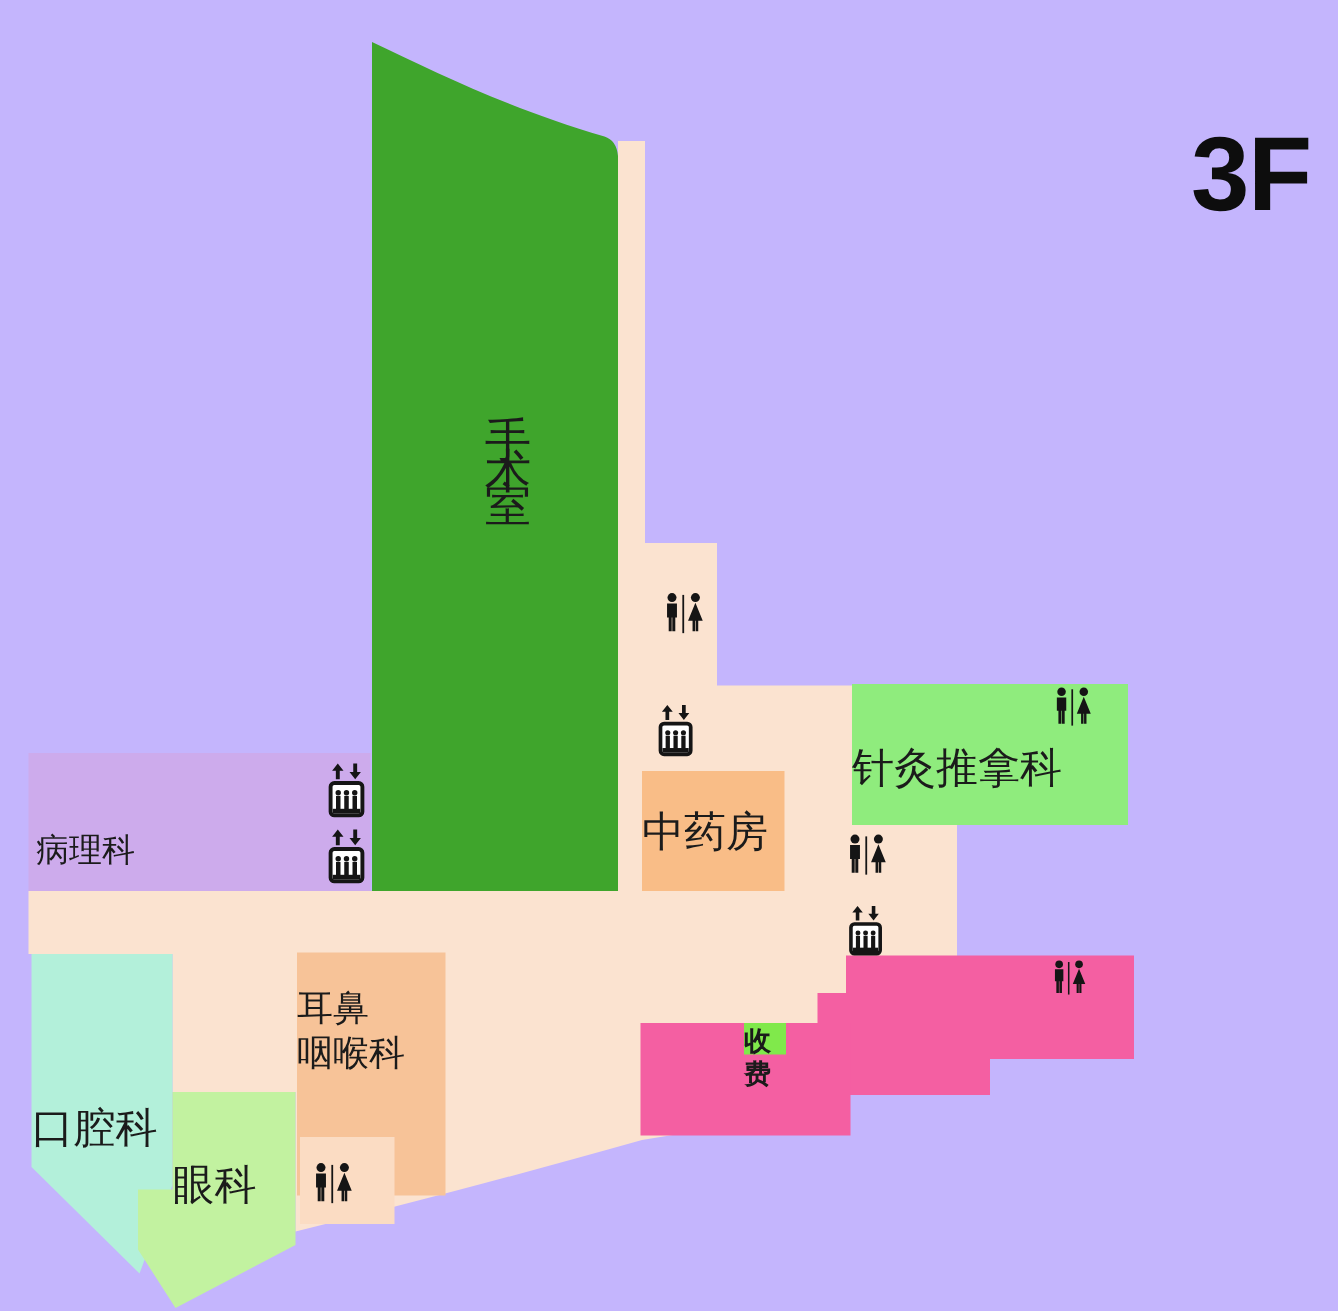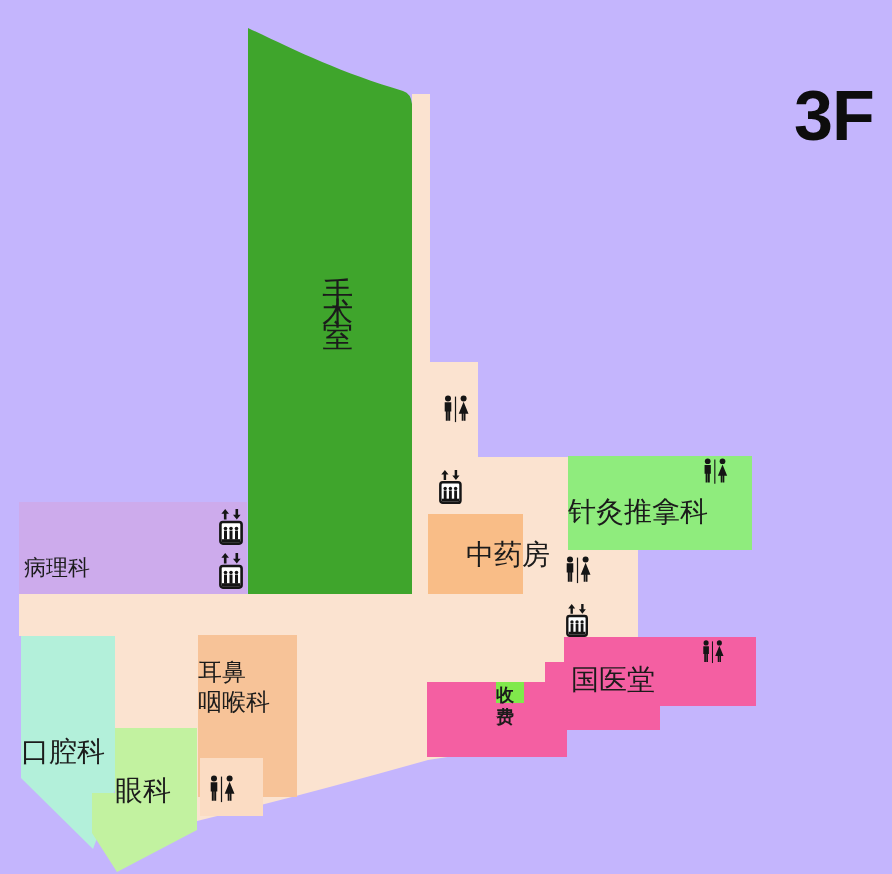--- a/index.html
+++ b/index.html
@@ -24,21 +24,21 @@
     font-size:70px;font-weight:800;letter-spacing:-1px;
     color:#0d0d0d;text-align:left;
     font-family:"Liberation Sans","DejaVu Sans",sans-serif;
   }
   #operating-room-label{
     left:319px;top:252px;
     writing-mode:vertical-rl;text-orientation:upright;
     letter-spacing:21px;font-size:31px;
   }
   #pathology-label{left:24px;top:529px;width:190px;font-size:22px;margin-top:26px;}
-  #pharmacy-label{left:428px;top:538px;width:95px;font-size:28px;margin-left:38px;}
+  #pharmacy-label{left:428px;top:538px;width:95px;font-size:28px;}
   #acupuncture-label{left:568px;top:495px;width:184px;font-size:28px;}
   #tcm-label{left:571px;top:663px;width:120px;font-size:28px;}
   #cashier-label{left:496px;top:684px;width:28px;font-size:18px;font-weight:600;}
   #oral-label{left:21px;top:695px;width:94px;font-size:28px;margin-top:40px;}
   #ent-label{left:198px;top:657px;width:99px;font-size:24px;line-height:1.25;}
   #eye-label{left:115px;top:774px;width:82px;font-size:28px;font-family:Liberation Serif, serif;}
 </style>
 </head>
 <body>
 
@@ -112,21 +112,20 @@
   <div class="lbl" id="floor-label">3F</div>
 
   <div class="lbl" id="operating-room-label">手术室</div>
 
   <div class="lbl center" id="pathology-label">病理科</div>
 
   <div class="lbl center" id="pharmacy-label">中药房</div>
 
   <div class="lbl center" id="acupuncture-label">针灸推拿科</div>
 
-  <div class="lbl" id="tcm-label">国医堂</div>
 
   <div class="lbl center" id="cashier-label">收费</div>
 
   <div class="lbl" id="oral-label">口腔科</div>
 
   <div class="lbl center" id="ent-label">
     <span>耳鼻</span><br>
     <span>咽喉科</span>
   </div>
 

